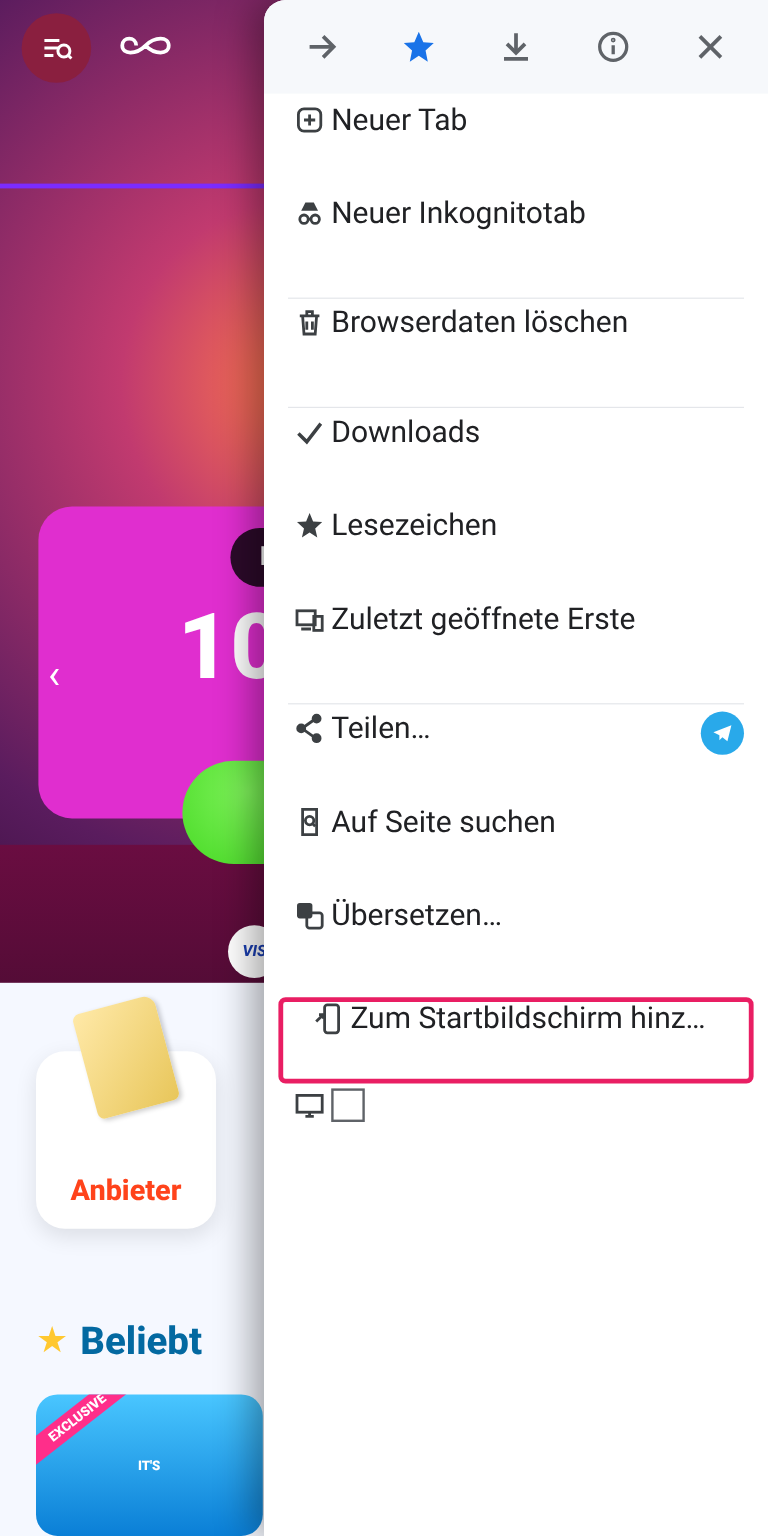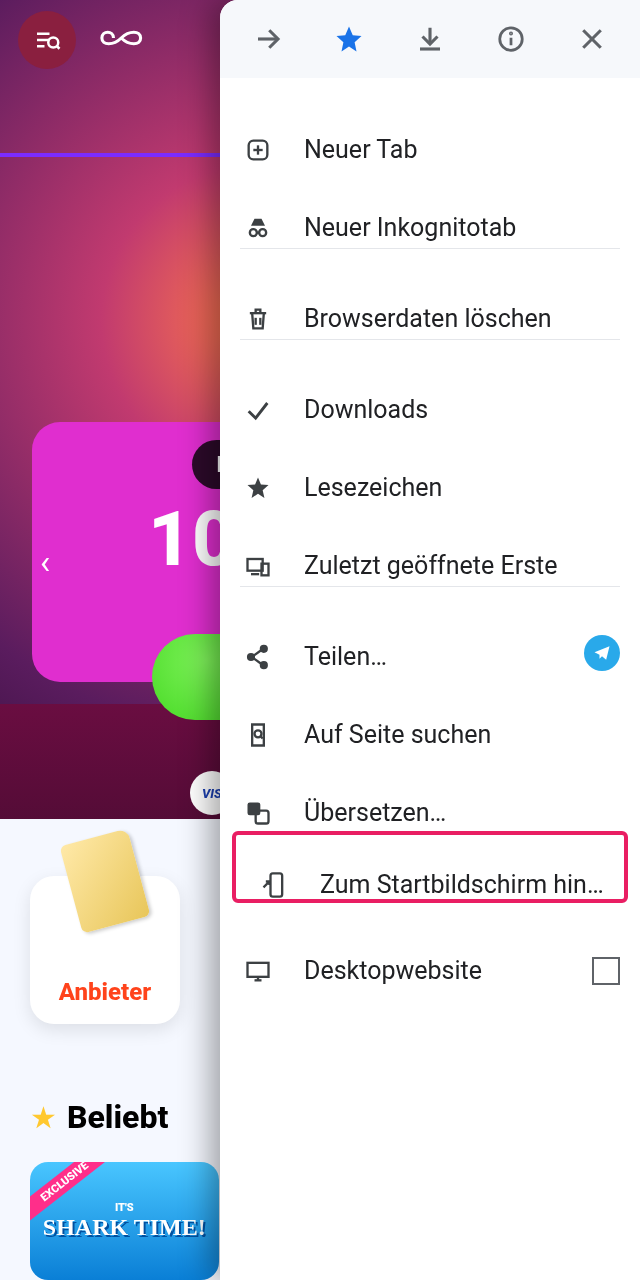--- a/index.html
+++ b/index.html
@@ -36,21 +36,21 @@
 .promo-btn { position:absolute; bottom:-38px; left:50%; transform:translateX(-50%); width:180px; height:86px; border-radius:999px; background:radial-gradient(circle at 30% 30%, #7ef25a, #21c900); }
 
 .visa { position:absolute; left:190px; top:771px; width:44px; height:44px; border-radius:50%; background:#fff; display:flex; align-items:center; justify-content:center; font-size:13px; font-weight:800; font-style:italic; color:#1a3eb0; }
 
 .cat-card { position:absolute; top:876px; width:150px; height:148px; border-radius:24px; background:#fff; box-shadow:0 6px 18px rgba(0,0,0,0.1); display:flex; align-items:flex-end; justify-content:center; padding-bottom:18px; font-weight:800; font-size:24px; color:#ff431b; }
 .cat-card1 { left:30px; }
 .cat-icon { position:absolute; top:-40px; left:50%; transform:translateX(-50%) rotate(-15deg); width:70px; height:90px; background:linear-gradient(135deg,#ffe9a8,#e8c65a); border-radius:6px 10px 6px 6px; box-shadow:2px 2px 4px rgba(0,0,0,0.2); }
 
 .section { position:absolute; left:30px; top:1098px; right:30px; display:flex; align-items:center; justify-content:space-between; }
 .section-left { display:flex; align-items:center; gap:10px; }
-.section-title { color:#000000; font-size:32px; font-weight:800; }
+.section-title { color:#0369a1; font-size:32px; font-weight:800; }
 .section-star { font-size:30px; color:#ffc830; }
 .section-link { color:#ff431b; font-size:26px; font-weight:700; display:flex; align-items:center; gap:6px; }
 
 .games { position:absolute; left:30px; right:0; top:1162px; display:flex; gap:22px; }
 .game { width:210px; height:118px; border-radius:18px; position:relative; overflow:hidden; display:flex; align-items:center; justify-content:center; font-weight:900; color:#fff; text-align:center; }
 .g1 { background:linear-gradient(#49c6ff,#0a7fd6); }
 .g1 .ex { position:absolute; top:10px; left:-22px; transform:rotate(-38deg); background:#ff2e8a; color:#fff; font-size:11px; padding:3px 28px; }
 .g1 .t { font-family:Impact; font-size:24px; text-shadow:2px 2px 0 #0050a0; }
 .g2 { background:radial-gradient(circle at 50% 50%, #3a2a18, #0a0602 80%); border:2px solid #8a6a30; flex-direction:column; font-family:"Times New Roman",serif; }
 .g2 .s { font-size:12px; font-style:italic; color:#e0c070; }
@@ -64,21 +64,21 @@
   position:absolute; top:0; right:0; width:420px; bottom:0;
   background:#fff; border-radius:18px 0 0 0; box-shadow:-10px 0 30px rgba(0,0,0,0.35);
   overflow:hidden;
 }
 .menu-top { height:78px; background:#f6f8fb; display:flex; align-items:center; justify-content:space-around; padding:0 8px; }
 .menu-top .ico { width:34px; height:34px; display:flex; align-items:center; justify-content:center; }
 .menu-top .ico svg { width:30px; height:30px; }
 .mstar path { fill:#1a73e8; }
 .gray path, .gray line, .gray circle { stroke:#5f6368; }
 .menu-list { padding:8px 0 20px 0; overflow:auto; height:calc(100% - 78px); }
-.mrow { display:flex; align-items:flex-end; height:78px; padding:0 20px; gap:28px; }
+.mrow { display:flex; align-items:flex-start; height:78px; padding:0 20px; }
 .mrow .micon { width:36px; display:flex; align-items:center; justify-content:center; }
 .mrow .micon svg { width:28px; height:28px; }
 .mrow .mlabel { font-size:25px; color:#202124; flex:1; white-space:nowrap; overflow:hidden; text-overflow:ellipsis; }
 .sep { height:1px; background:#e4e6ea; margin:6px 20px; }
 .check { width:28px; height:28px; border:2px solid #5f6368; }
 .tg { width:36px; height:36px; border-radius:50%; background:#29a9ea; display:flex; align-items:center; justify-content:center; }
 .tg svg { width:20px; height:20px; fill:#fff; }
 .hl { border:4px solid #e91e63; border-radius:6px; margin:4px 12px; height:72px; }
 </style>
 </head>
@@ -131,21 +131,20 @@
     <span>Alles anzeigen</span>
     <span>↘</span>
   </div>
 </div>
 
 <div class="games">
   <div class="game g1">
     <div class="ex">EXCLUSIVE</div>
     <div>
       <div style="font-size:11px">IT'S</div>
-      <div class="t">SHARK TIME!</div>
     </div>
   </div>
   <div class="game g2">
     <div class="s">Rich Wilde and the</div>
     <div class="t">TOME OF</div>
     <div class="t">INSANITY</div>
   </div>
   <div class="game g3">
     <div class="t">BIG BA</div>
     <div class="s">Secrets of</div>
@@ -313,18 +312,17 @@
     </div>
 
     <div class="mrow">
       <div class="micon">
           <svg viewBox="0 0 24 24" fill="none" stroke="#3c4043" stroke-width="2">
             <rect x="3" y="5" width="18" height="12"></rect>
             <line x1="9" y1="20" x2="15" y2="20"></line>
             <line x1="12" y1="17" x2="12" y2="20"></line>
           </svg>
         </div>
-      <div class="mlabel">Desktopwebsite</div>
       <div class="check"></div>
     </div>
 
   </div>
 </div>
 
 </body></html>

